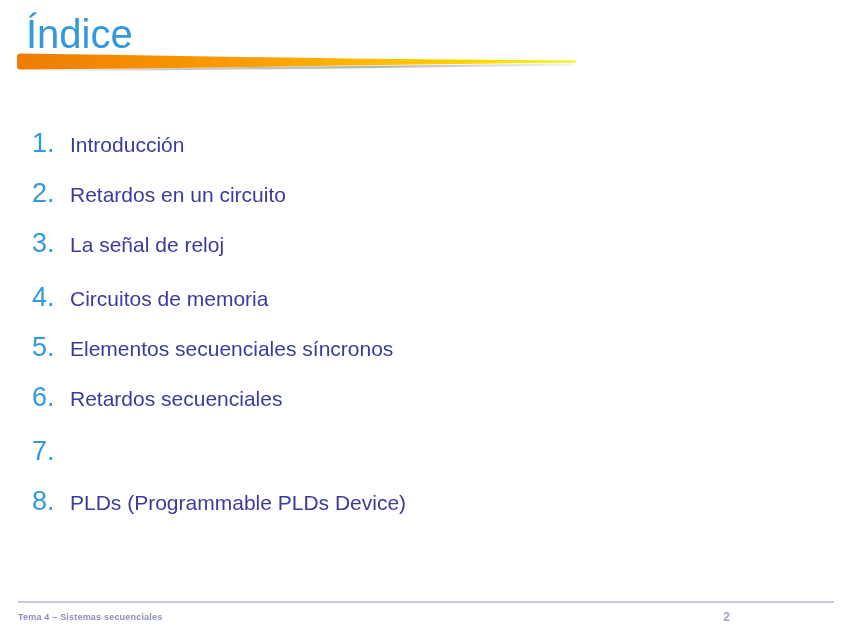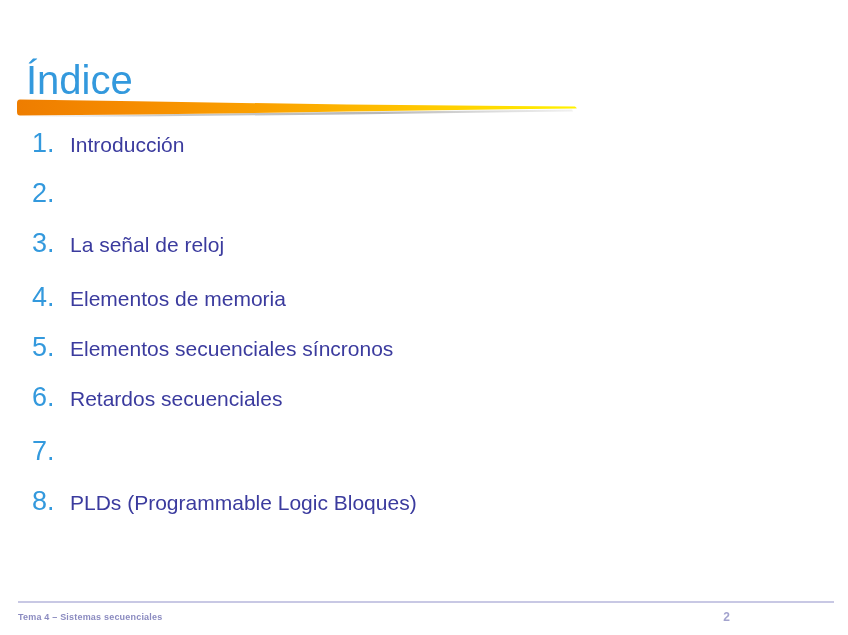--- a/index.html
+++ b/index.html
@@ -22,21 +22,20 @@
     background: #ffffff;
   }
 
   
   #title-block {
     position: absolute;
     left: 0;
     top: 0;
     width: 848px;
     height: 90px;
-    margin-top: 46px;
   }
   #slide-title {
     position: absolute;
     left: 26px;
     top: 10px;
     font-size: 40px;
     font-weight: 400;
     color: #3399DD;
     letter-spacing: 0px;
     line-height: 48px;
@@ -153,43 +152,44 @@
     </svg>
   </div>
 
   <ul id="toc-list">
     <li class="toc-item">
       <span class="toc-num">1.</span>
       <span class="toc-text">Introducción</span>
     </li>
     <li class="toc-item">
       <span class="toc-num">2.</span>
+      <span class="toc-text">Retardos en un circuito</span>
     </li>
     <li class="toc-item">
       <span class="toc-num">3.</span>
       <span class="toc-text">La señal de reloj</span>
     </li>
     <li class="toc-item group-gap">
       <span class="toc-num">4.</span>
-      <span class="toc-text">Elementos de memoria</span>
+      <span class="toc-text">Circuitos de memoria</span>
     </li>
     <li class="toc-item">
       <span class="toc-num">5.</span>
       <span class="toc-text">Elementos secuenciales síncronos</span>
     </li>
     <li class="toc-item">
       <span class="toc-num">6.</span>
       <span class="toc-text">Retardos secuenciales</span>
     </li>
     <li class="toc-item group-gap">
       <span class="toc-num">7.</span>
     </li>
     <li class="toc-item">
       <span class="toc-num">8.</span>
-      <span class="toc-text">PLDs (Programmable Logic Bloques)</span>
+      <span class="toc-text">PLDs (Programmable PLDs Device)</span>
     </li>
   </ul>
 
   <div id="footer">
     <div id="footer-rule"></div>
     <div id="footer-text">Tema 4 – Sistemas secuenciales</div>
     <div id="footer-page">2</div>
   </div>
 
 </div>

